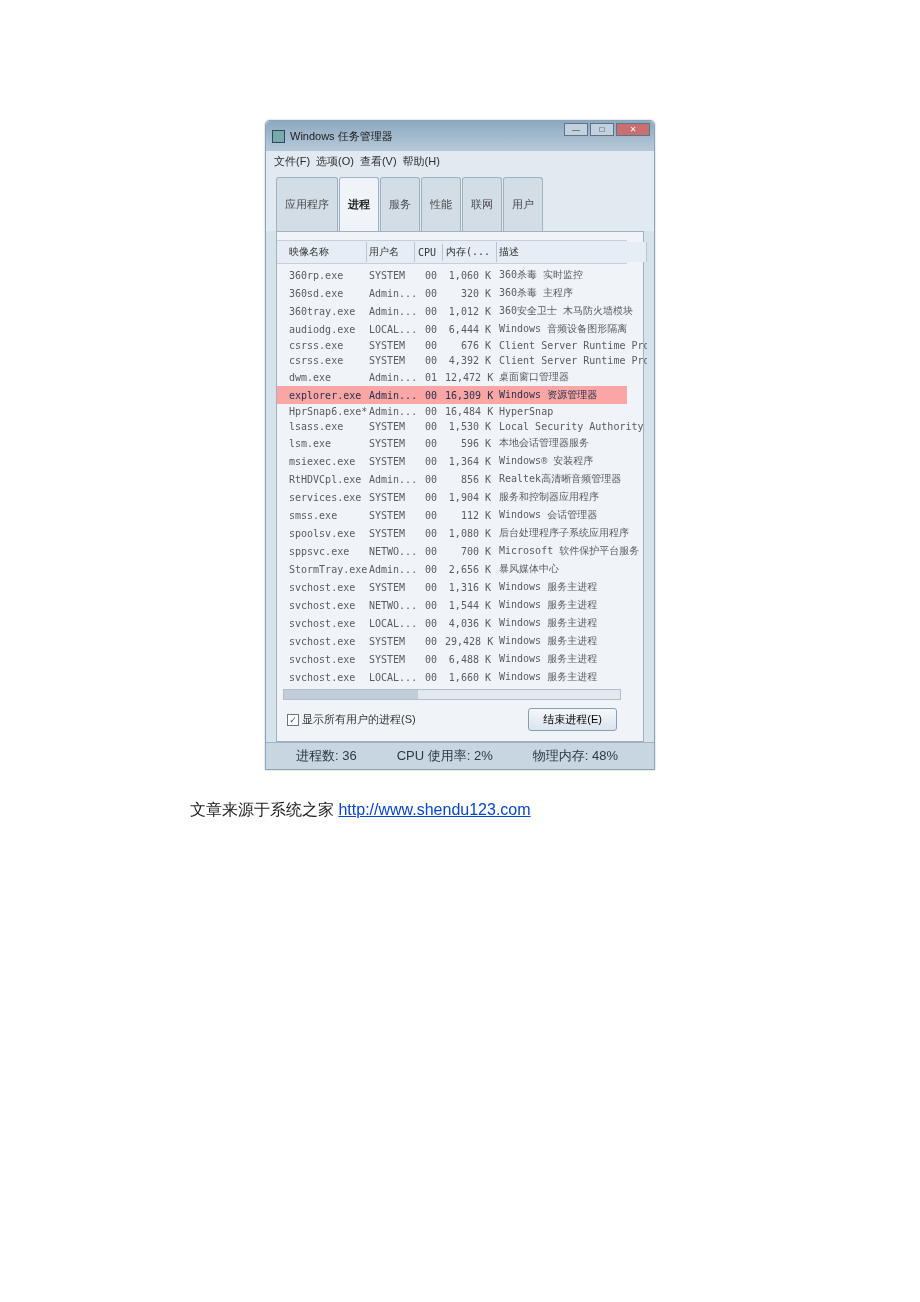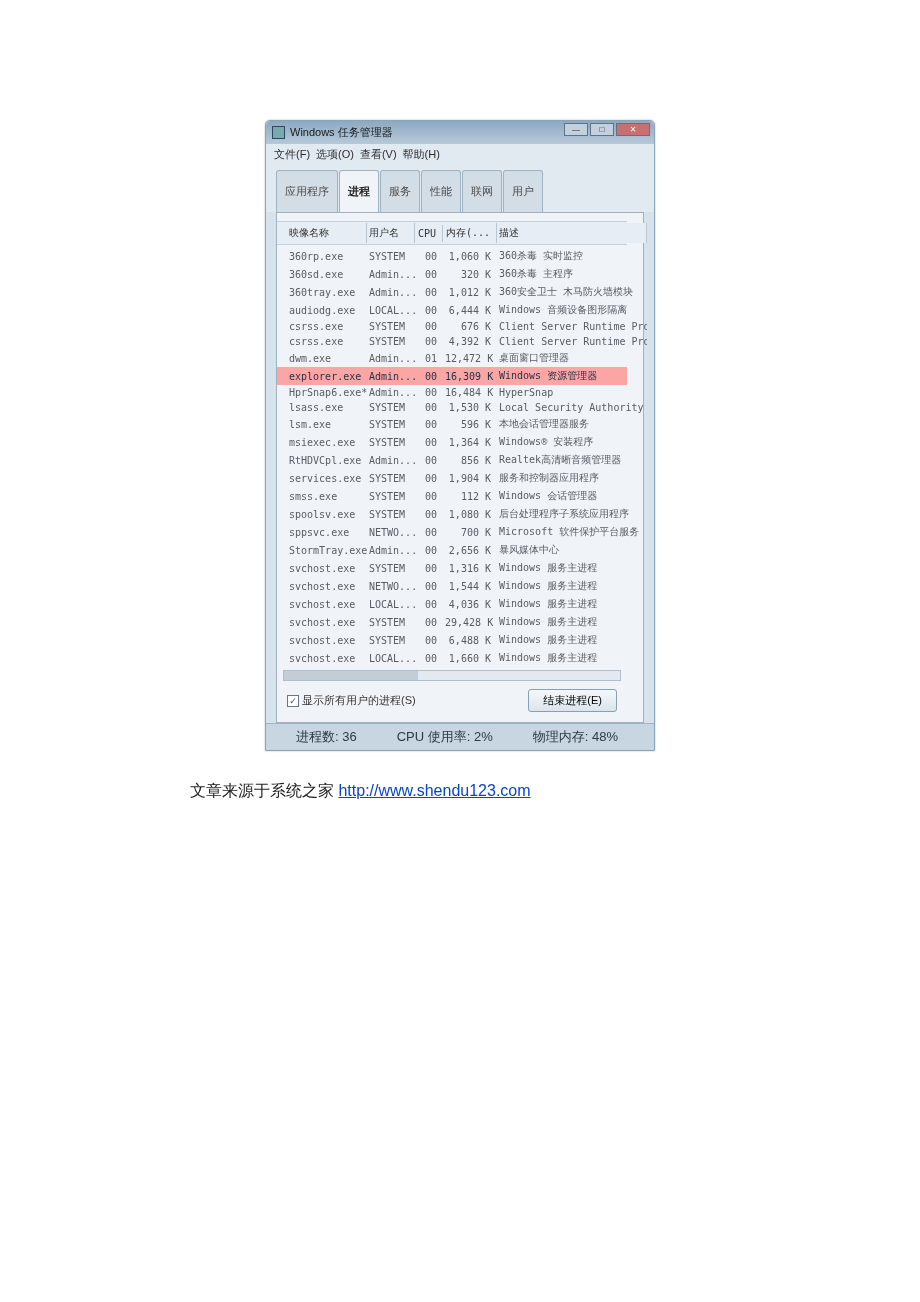--- a/index.html
+++ b/index.html
@@ -14,21 +14,21 @@
     }
     .window-outer {
       width: 390px;
       margin: 0 auto;
       background: #d6e2ec;
       border: 1px solid #8aa4b8;
       border-radius: 5px 5px 0 0;
       box-shadow: 0 0 2px rgba(0,0,0,0.3);
     }
     .titlebar {
-      height: 23px;
+      height: 30px;
       background: linear-gradient(#8ca9c1, #b7c9d8);
       display: flex;
       align-items: center;
       padding: 0 6px;
       border-radius: 5px 5px 0 0;
       font-size: 11px;
       color: #1a1a1a;
       position: relative;
     }
     .titlebar-icon {
@@ -47,21 +47,21 @@
       color:#2d2d2d;
     }
     .menubar span { cursor:default; }
     .tabs-strip {
       display:flex;
       gap:1px;
       padding: 6px 10px 0 10px;
       background:#e1e9f1;
     }
     .tab {
-      padding:13px 8px;
+      padding:19px 8px;
       font-size:11px;
       border:1px solid #9fb2c2;
       border-bottom:none;
       background:#d3dde6;
       border-radius:3px 3px 0 0;
       color:#4a4a4a;
     }
     .tab.active {
       background:#f0f4f8;
       font-weight:bold;

